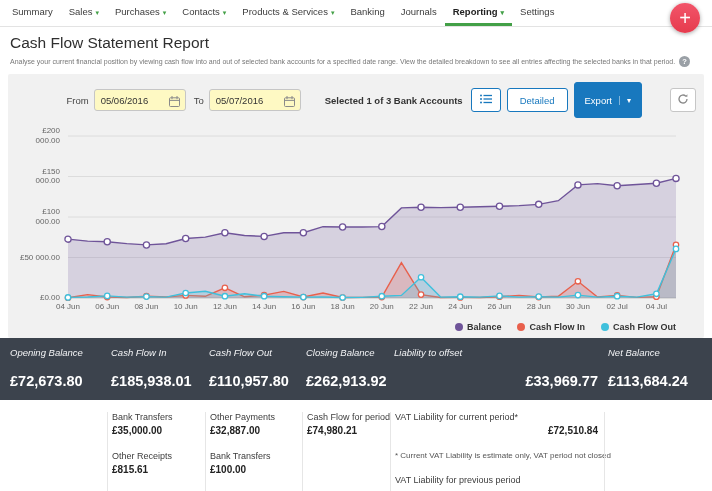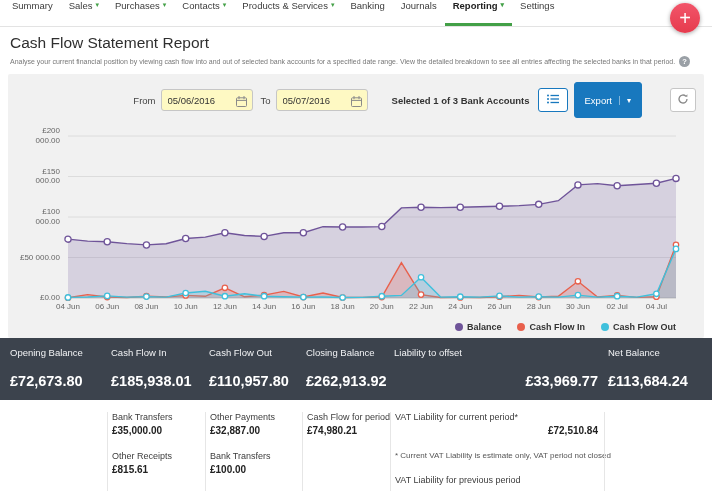--- a/index.html
+++ b/index.html
@@ -1,21 +1,21 @@
 <!DOCTYPE html>
 <html><head>
 <meta charset="utf-8">
 <style>
   * { box-sizing: border-box; margin: 0; padding: 0; }
   html,body { width:712px; height:491px; overflow:hidden; background:#fff;
     font-family:"Liberation Sans", sans-serif; color:#333; position:relative; }
 
   
   .topnav { display:flex; align-items:stretch; height:27px; border-bottom:1px solid #e3e3e3; padding:0 4px; background:#fff; }
-  .nav-item { display:flex; align-items:flex-start; gap:3px; padding:0 8px; font-size:9.5px; color:#3c3c3c; cursor:pointer; border-bottom:3px solid transparent; white-space:nowrap; }
+  .nav-item { display:flex; align-items:center; gap:3px; padding:0 8px; font-size:9.5px; color:#3c3c3c; cursor:pointer; border-bottom:3px solid transparent; white-space:nowrap; }
   .nav-item.active { border-bottom-color:#43a047; color:#222; font-weight:bold; }
   .nav-caret { font-size:7px; color:#43a047; line-height:1; margin-top:1px; }
 
   .add-btn { position:absolute; top:3px; right:12px; width:30px; height:30px; border-radius:50%;
     background:linear-gradient(180deg,#f2556a 0%,#e63b4d 100%); border:none; color:#fff;
     font-size:20px; line-height:28px; text-align:center; cursor:pointer;
     box-shadow:0 1px 4px rgba(0,0,0,.35); z-index:20; }
 
   
   .page-header { padding:7px 10px 4px; }
@@ -52,21 +52,21 @@
   .legend-dot { width:8px; height:8px; border-radius:50%; }
 
   
   .summary-band { display:flex; background:#3c434d; color:#fff; padding:9px 10px 11px; }
   .summary-details { display:flex; padding:12px 10px 0; background:#fff; height:103px; }
   .col { flex:0 0 auto; }
   .c1{width:97px;} .c2{width:98px;} .c3{width:97px;} .c4{width:88px;} .c5{width:214px;} .c6{width:98px;}
   .summary-band .col, .summary-details .col { padding-left:4px; }
   .summary-band .c1, .summary-details .c1 { padding-left:0; }
   .summary-details .col + .col { border-left:1px solid #e6e6e6; }
-  .sum-label { font-size:9.5px; color:#f2f3f5; margin-bottom:15px; white-space:nowrap; }
+  .sum-label { font-size:9.5px; color:#f2f3f5; margin-bottom:15px; white-space:nowrap;font-style:italic; }
   .sum-amount { font-size:14.5px; font-weight:bold; white-space:nowrap; }
   .c5 .sum-amount { text-align:right; padding-right:6px; }
   .dg { margin-bottom:15px; }
   .dg-label { font-size:9px; color:#3c3c3c; margin-bottom:3px; white-space:nowrap; }
   .dg-value { font-size:10px; font-weight:bold; color:#222; white-space:nowrap; }
   .dg-value.right { text-align:right; padding-right:6px; }
   .vat-note { font-size:8px; color:#555; margin:2px 0 15px; white-space:nowrap; }
 </style>
 </head>
 <body>
@@ -149,20 +149,21 @@
         <svg width="14" height="12" viewBox="0 0 14 12">
             <circle cx="2" cy="2.5" r="1" fill="#1878be"></circle>
             <circle cx="2" cy="6" r="1" fill="#1878be"></circle>
             <circle cx="2" cy="9.5" r="1" fill="#1878be"></circle>
             <line x1="4.5" y1="2.5" x2="13" y2="2.5" stroke="#1878be" stroke-width="1.3"></line>
             <line x1="4.5" y1="6" x2="13" y2="6" stroke="#1878be" stroke-width="1.3"></line>
             <line x1="4.5" y1="9.5" x2="13" y2="9.5" stroke="#1878be" stroke-width="1.3"></line>
           </svg>
       </span>
     </button>
+    <button class="btn btn-outline">Detailed</button>
     <button class="btn btn-primary">
       <span>Export</span>
       <span class="exp-caret">▾</span>
     </button>
     <button class="btn btn-refresh">
       <span>
         <svg width="12" height="12" viewBox="0 0 12 12">
             <path d="M10 6a4 4 0 1 1-1.3-2.95" fill="none" stroke="#8a8a8a" stroke-width="1.3"></path>
             <path d="M10.4 1.2v2.6H7.8z" fill="#8a8a8a"></path>
           </svg>

